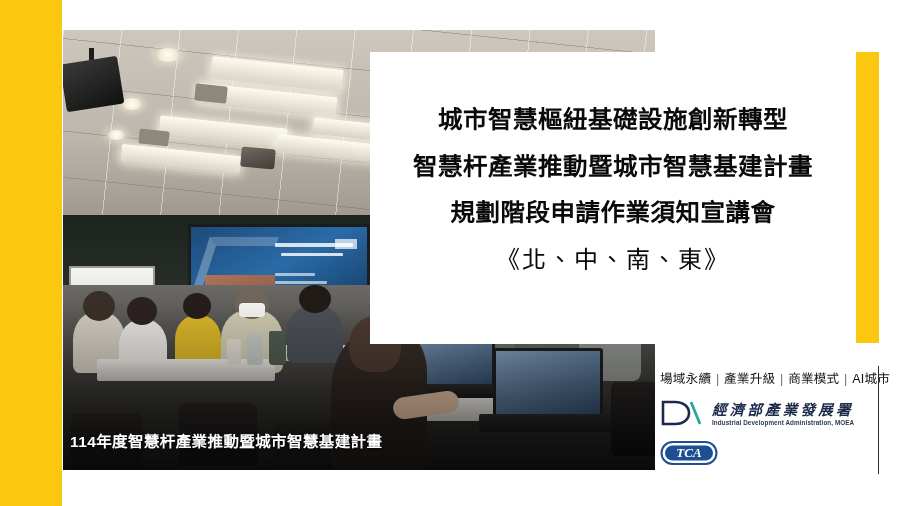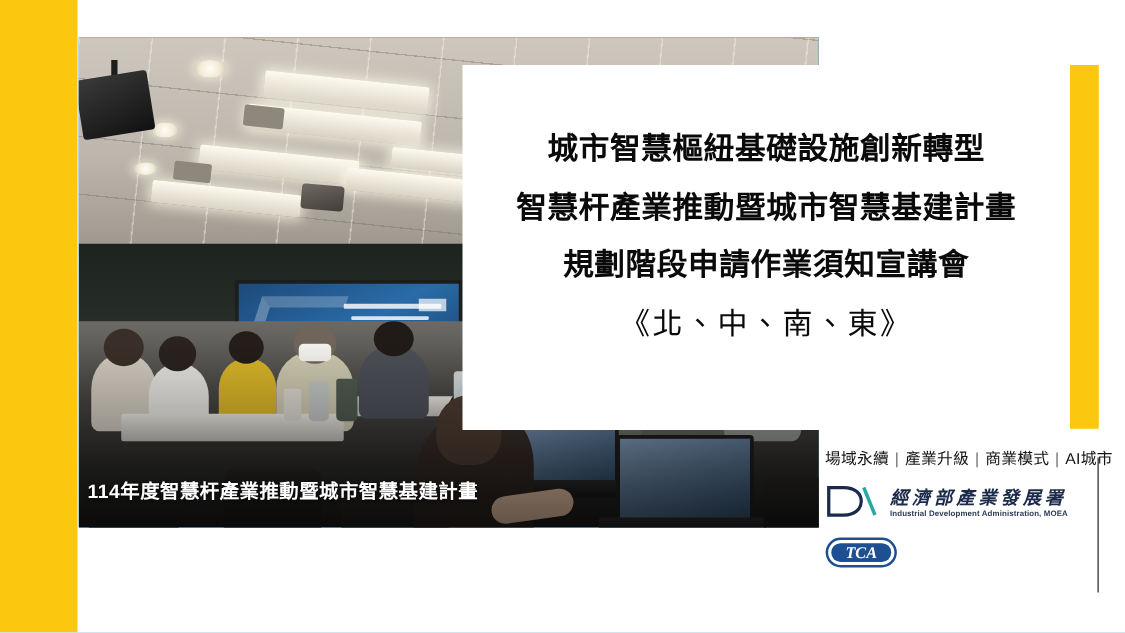--- a/index.html
+++ b/index.html
@@ -38,23 +38,23 @@
     height: 291px;
     background: #FBC80F;
   }
 
   
   .photo {
     position: absolute;
     left: 63px;
     top: 30px;
     width: 592px;
-    height: 392px;
+    height: 440px;
     overflow: hidden;
-    background: #0369a1;
+    background: #4d7c0f;
   }
   .photo-scene { position: absolute; inset: 0; }
 
   
   .ceiling {
     position: absolute; left: 0; top: 0; width: 100%; height: 44%;
     background:
       linear-gradient(180deg, #cdc7bd 0%, #bdb6ac 55%, #9d968c 100%);
   }
   .ceiling-grid {
@@ -294,21 +294,21 @@
     margin-bottom: 16px;
     font-weight: 400;
     font-size: 24px;
     letter-spacing: 2px;
   }
 
   
   .footer {
     position: absolute;
     left: 660px;
-    top: 356px;
+    top: 368px;
     width: 218px;
   }
   .tagline {
     font-size: 12.6px;
     color: #141414;
     font-weight: 500;
     letter-spacing: .2px;
     white-space: nowrap;
     margin-bottom: 12px;
   }

